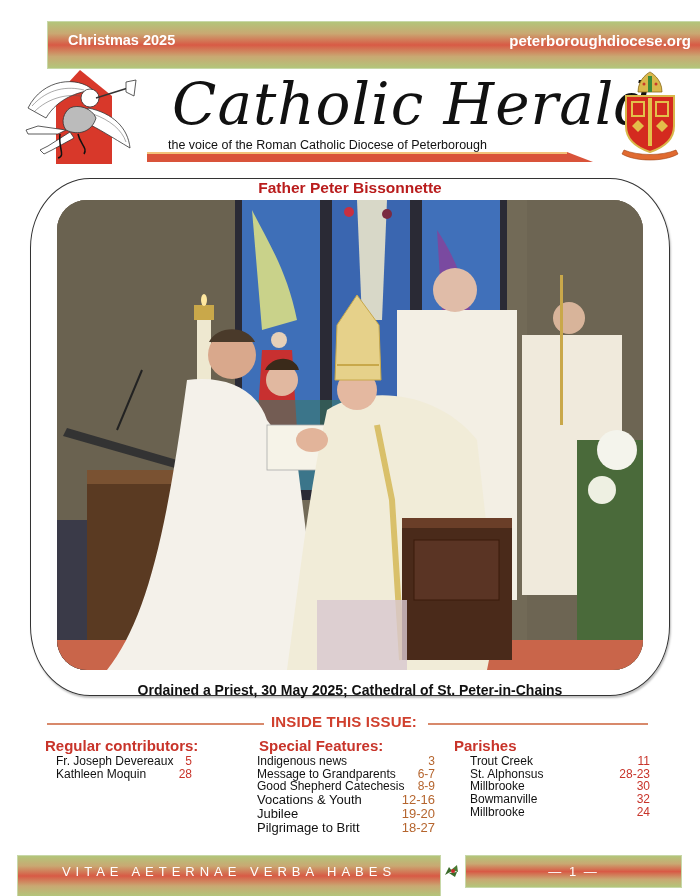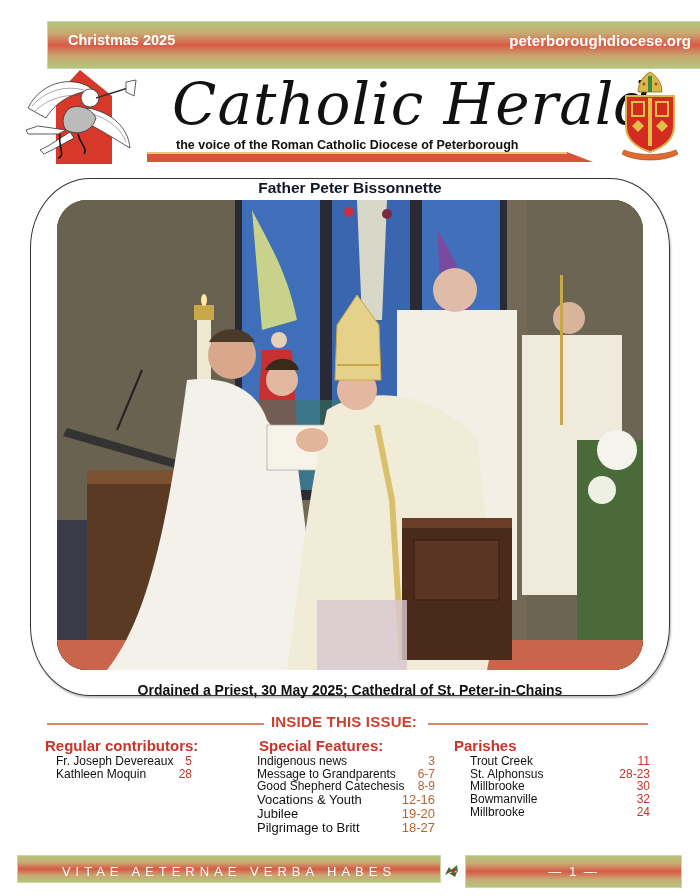--- a/index.html
+++ b/index.html
@@ -18,34 +18,34 @@
 
     
     .angel { position: absolute; left: 18px; top: 68px; width: 132px; height: 96px; }
     .title {
       position: absolute; left: 172px; top: 64px; width: 420px; height: 80px;
       font-family: "DejaVu Serif", "Liberation Serif", serif; font-style: italic;
       font-size: 58px; letter-spacing: 1px; color: #111; white-space: nowrap;
       font-weight: normal; line-height: 80px;
     }
     .tagline {
-      position: absolute; left: 176px; top: 138px; font-weight: bold; font-size: 12.5px; color: #111; white-space: nowrap;
+      position: absolute; left: 168px; top: 138px; font-weight: normal; font-size: 12.5px; color: #111; white-space: nowrap;
     }
     .tag-bar { position: absolute; left: 147px; top: 152px; width: 446px; height: 10px; }
     .crest { position: absolute; left: 616px; top: 70px; width: 68px; height: 92px; }
 
     
     .frame {
       position: absolute; left: 30px; top: 178px; width: 640px; height: 518px;
       border: 1.3px solid #333; border-radius: 60px / 70px;
       box-shadow: 1px 2px 2px rgba(0,0,0,0.25);
     }
     .photo-title {
       position: absolute; left: 0; right: 0; top: 179px; text-align: center;
-      font-weight: bold; font-size: 15.5px; color: #0f172a;
+      font-weight: bold; font-size: 15.5px; color: #b91c1c;
     }
     .photo {
       position: absolute; left: 57px; top: 200px; width: 586px; height: 470px;
       border-radius: 30px; overflow: hidden;
       background: #6f6553;
     }
     .photo-caption {
       position: absolute; left: 0; right: 0; top: 676px; text-align: center;
       font-weight: bold; font-size: 14px; color: #111; margin-top: 6px;
     }
@@ -56,21 +56,21 @@
       position: absolute; left: 0; right: 12px; top: 713px; text-align: center;
       font-weight: bold; font-size: 15px; color: #d0402e; letter-spacing: 0.2px;
     }
     .col-head { position: absolute; top: 737px; font-weight: bold; font-size: 15px; color: #c8342a; }
     .toc-list { position: absolute; font-size: 12px; color: #111; }
     .toc-row { position: relative; height: 12.7px; line-height: 12.7px; white-space: nowrap; }
     .toc-row .pg { position: absolute; right: 0; top: 0; color: #c8342a; }
     .feat .toc-row .pg { color: #b5652e; }
     .feat .toc-row.big { font-size: 13px; height: 14px; line-height: 14px; }
 
-    .bottom-band-left { left: 17px; top: 855px; width: 424px; height: 28px; }
+    .bottom-band-left { left: 17px; top: 855px; width: 424px; height: 42px; }
     .bottom-band-right { left: 465px; top: 855px; width: 217px; height: 33px; }
     .motto { position: absolute; left: 0; right: 0; top: 8px; text-align: center; font-size: 13px; letter-spacing: 5px; }
     .pagenum { position: absolute; left: 0; right: 0; top: 8px; text-align: center; font-size: 13px; letter-spacing: 2px; }
     .holly { position: absolute; left: 443px; top: 861px; width: 18px; height: 18px; }
   </style>
 </head>
 <body>
 
 <div class="band top-band">
   <span class="left">Christmas 2025</span>

